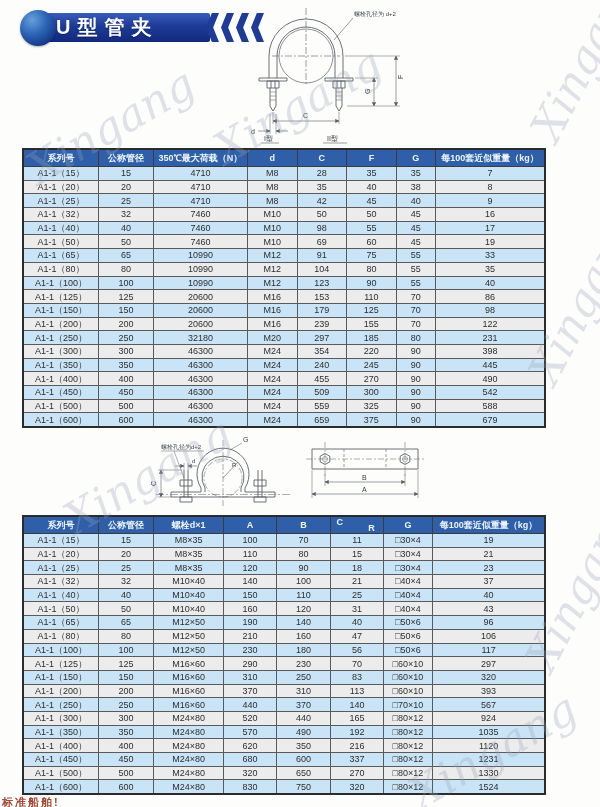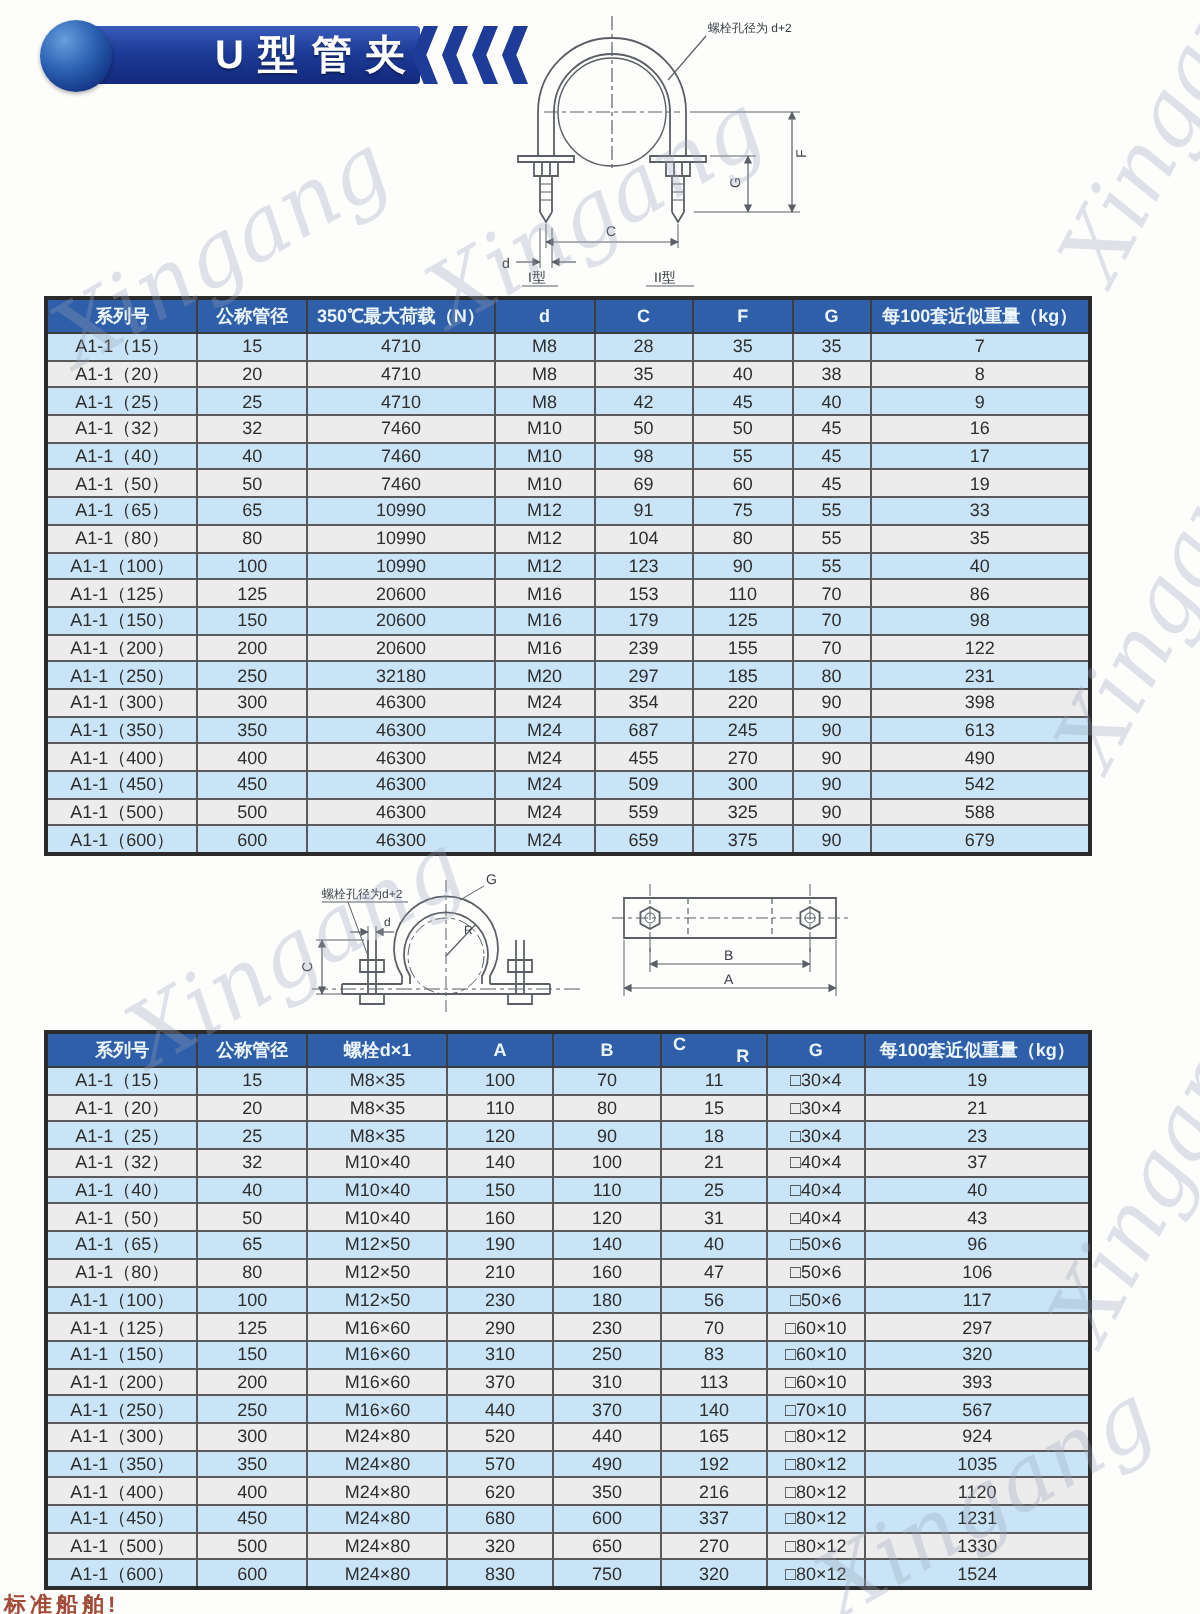--- a/index.html
+++ b/index.html
@@ -4,21 +4,21 @@
 <style>
   html,body{margin:0;padding:0;}
   body{width:600px;height:807px;overflow:hidden;background:#f4f4f2;
        font-family:"Liberation Sans", sans-serif;}
   .page{position:relative;width:600px;height:807px;background:#fdfdfc;overflow:hidden;}
 
   
   .banner-wrap{position:absolute;left:20px;top:8px;height:40px;z-index:4;}
   .banner{position:absolute;left:22px;top:5px;width:168px;height:29px;
           background:linear-gradient(180deg,#3a5cba 0%,#1d3b97 45%,#12297c 100%);
-          border-radius:2px;display:flex;align-items:center;justify-content:flex-end;}
+          border-radius:2px;display:flex;align-items:center;justify-content:flex-start;}
   .banner-title{color:#ffffff;font-size:20px;font-weight:bold;letter-spacing:7px;
                 padding-left:14px;text-shadow:0 1px 1px rgba(0,0,0,.35);}
   .ball{position:absolute;left:0;top:2px;width:36px;height:36px;border-radius:50%;
         background:radial-gradient(circle at 34% 28%,#66a0dc 0%,#2c63b5 42%,#0d2a78 88%);
         box-shadow:0 1px 2px rgba(0,0,0,.3);}
   .chevrons{position:absolute;left:186px;top:5px;display:flex;gap:2px;}
   .chev{width:13px;height:29px;background:#1d3b97;
         clip-path:polygon(100% 0,45% 0,0 50%,45% 100%,100% 100%,55% 50%);}
 
   
@@ -313,24 +313,24 @@
           <td>354</td>
           <td>220</td>
           <td>90</td>
           <td>398</td>
         </tr>
         <tr>
           <td>A1-1（350）</td>
           <td>350</td>
           <td>46300</td>
           <td>M24</td>
-          <td>687</td>
+          <td>240</td>
           <td>245</td>
           <td>90</td>
-          <td>613</td>
+          <td>445</td>
         </tr>
         <tr>
           <td>A1-1（400）</td>
           <td>400</td>
           <td>46300</td>
           <td>M24</td>
           <td>455</td>
           <td>270</td>
           <td>90</td>
           <td>490</td>

